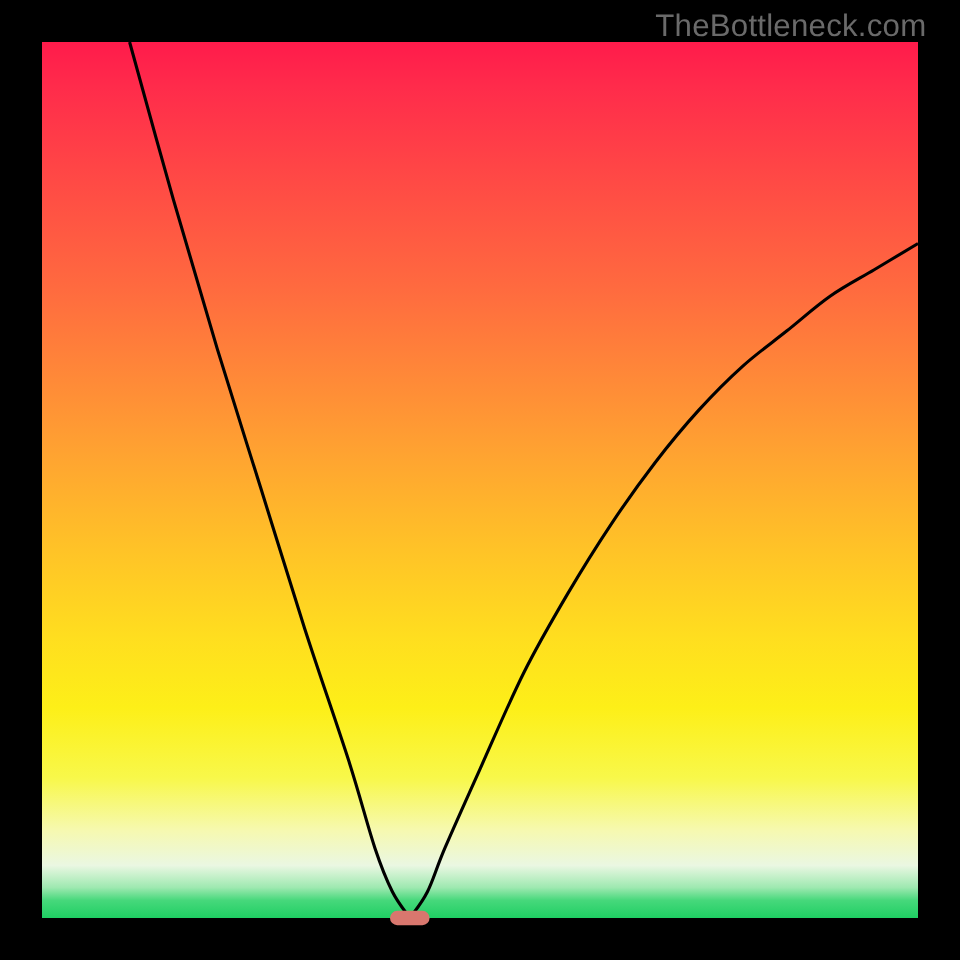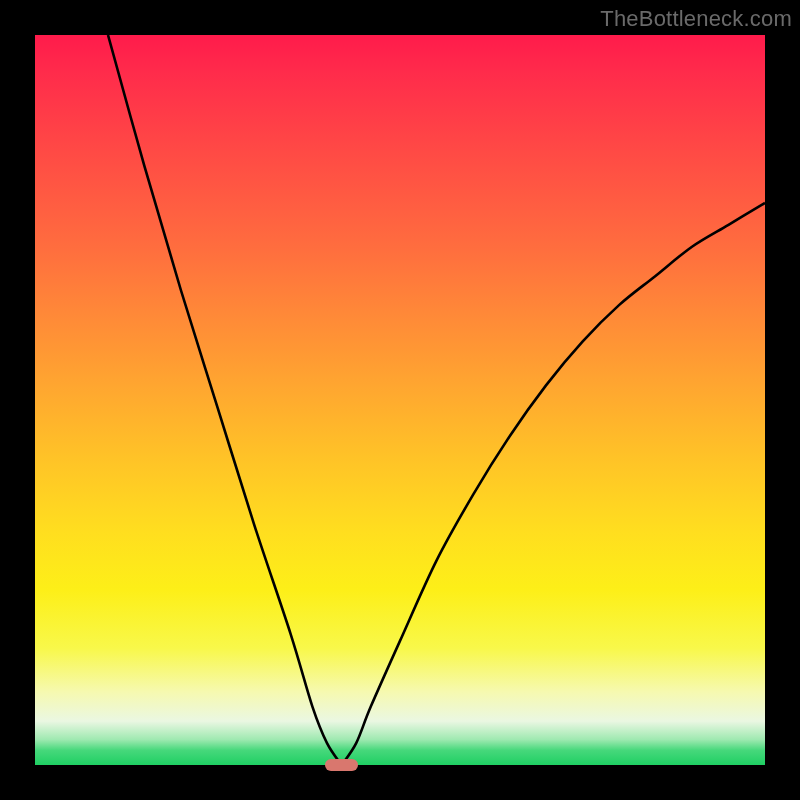--- a/index.html
+++ b/index.html
@@ -51,23 +51,23 @@
     height: 730px;
   }
   .marker {
     position: absolute;
     background: #d9776e;
     border-radius: 50px;
   }
   .watermark {
     position: absolute;
     top: 6px;
-    right: 8px;
+    right: 28px;
     color: #6a6a6a;
-    font-size: 22px;
+    font-size: 26px;
     font-weight: 500;
     letter-spacing: 0.2px;
   }
 </style>
 </head>
 <body>
 
 <div class="frame">
 
   <div class="watermark">TheBottleneck.com</div>

